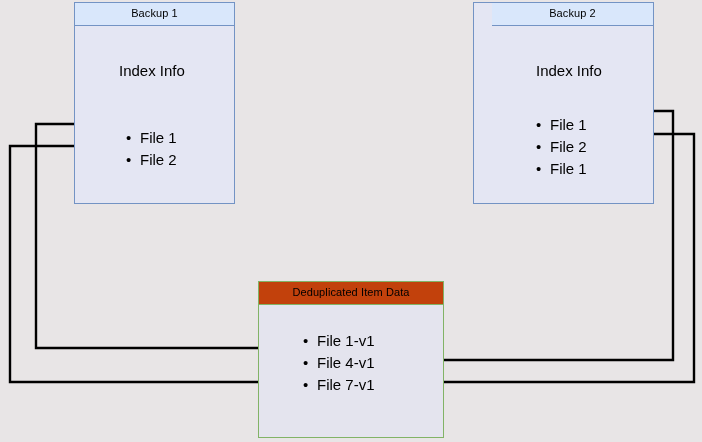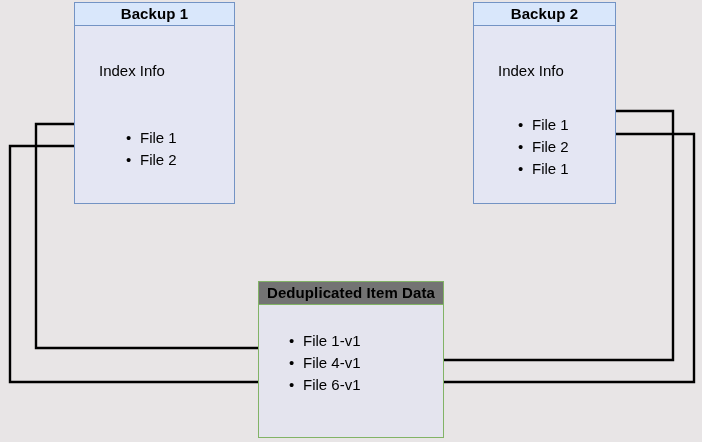--- a/index.html
+++ b/index.html
@@ -31,22 +31,22 @@
   .node {
     position: absolute;
     box-sizing: border-box;
   }
   .node .hdr {
     box-sizing: border-box;
     width: 100%;
     height: 23px;
     line-height: 21px;
     text-align: center;
-    font-size: 15px;
-    font-weight: bold;
+    font-size: 11px;
+    font-weight: normal;
     color: #000000;
     letter-spacing: 0.1px;
   }
   .node .bdy {
     box-sizing: border-box;
     width: 100%;
     position: relative;
   }
   
   .node.blue {
@@ -56,28 +56,29 @@
   .node.blue .hdr {
     background: #d9e7fb;
     border-bottom: 1.4px solid #7393c4;
   }
   
   .node.green {
     border: 1.6px solid #82b366;
     background: #e4e4ee;
   }
   .node.green .hdr {
-    background: #737373;
+    background: #c2410c;
     border-bottom: 1.6px solid #82b366;
   }
   .index-label {
     position: absolute;
     font-size: 15px;
     color: #000;
     white-space: nowrap;
+    margin-left: 20px;
   }
   .bullets {
     position: absolute;
     margin: 0;
     padding: 0;
     list-style: none;
   }
   .bullets li {
     font-size: 15px;
     color: #000;
@@ -123,36 +124,36 @@
     <div class="hdr">Backup 1</div>
     <div class="bdy" style="height:177px;">
       <div class="index-label" style="left:24px; top:36px;">Index Info</div>
       <ul class="bullets" style="left:51px; top:101px;">
         <li>File 1</li>
         <li>File 2</li>
       </ul>
     </div>
   </div>
 
-  <div class="node blue" style="left:473px; top:2px; width:143px; height:202px;">
+  <div class="node blue" style="left:473px; top:2px; width:181px; height:202px;padding-left:18px;">
     <div class="hdr">Backup 2</div>
     <div class="bdy" style="height:177px;">
       <div class="index-label" style="left:24px; top:36px;">Index Info</div>
       <ul class="bullets" style="left:44px; top:88px;">
         <li>File 1</li>
         <li>File 2</li>
         <li>File 1</li>
       </ul>
     </div>
   </div>
 
   <div class="node green" style="left:258px; top:281px; width:186px; height:157px;">
     <div class="hdr">Deduplicated Item Data</div>
     <div class="bdy" style="height:132px;">
-      <ul class="bullets" style="left:30px; top:25px;">
+      <ul class="bullets" style="left:44px; top:25px;">
         <li>File 1-v1</li>
         <li>File 4-v1</li>
-        <li>File 6-v1</li>
+        <li>File 7-v1</li>
       </ul>
     </div>
   </div>
 
 </div>
 
 </body></html>

